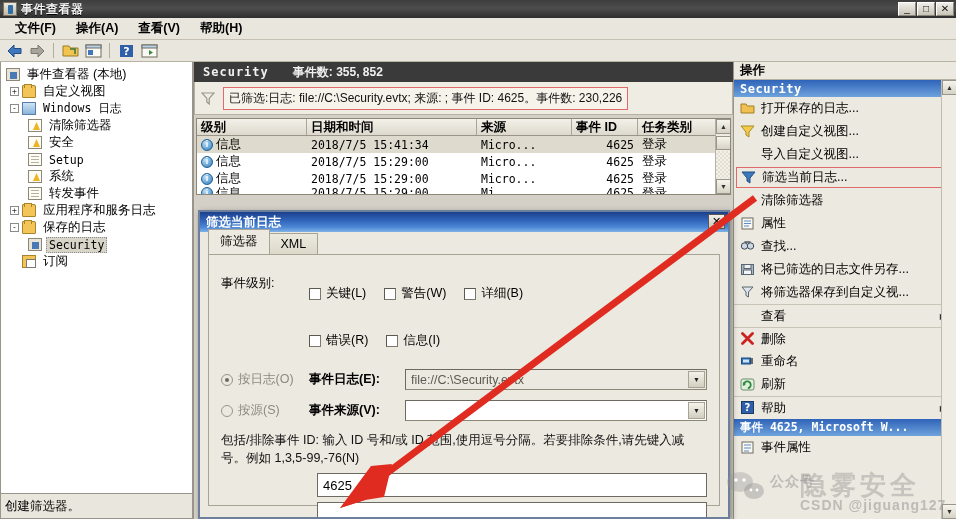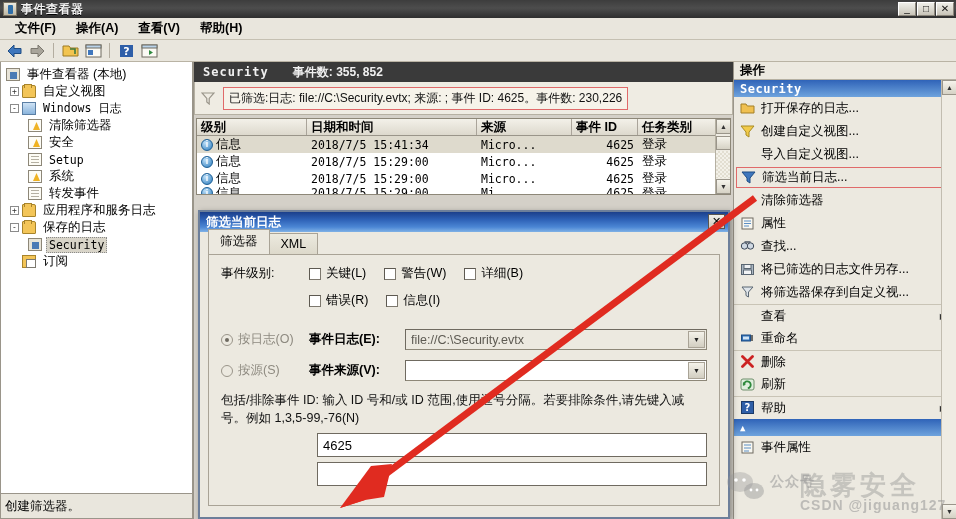--- a/index.html
+++ b/index.html
@@ -195,21 +195,21 @@
     border-top-color:#6f6a60; border-left-color:#6f6a60;
     display:flex; align-items:center; padding-left:5px; font-size:12.5px; position:relative;
   }
   .finput.ro { background:#ece9e0; color:#5d5a52; }
   .fdrop {
     position:absolute; right:1px; top:1px; width:17px; bottom:1px;
     background:linear-gradient(#f4f2ea,#d2cec1); border:1px solid #a9a396;
     display:flex; align-items:center; justify-content:center; font-size:7px; color:#222;
   }
   .cbrow { display:flex; align-items:center; gap:0; }
-  .cbx { display:flex; align-items:center; margin-right:18px; font-size:12.5px; }
+  .cbx { display:flex; align-items:center; margin-right:18px; font-size:12.5px;margin-top:20px; }
   .cbox {
     width:12px; height:12px; background:#fff; border:1px solid #7d786e;
     border-top-color:#5d5951; border-left-color:#5d5951; margin-right:5px; flex:none;
   }
   .rbl { display:flex; align-items:center; width:88px; flex:none; font-size:12.5px; color:#8e8a80; }
   .rbtn {
     width:12px; height:12px; border-radius:50%; background:#ece9e0;
     border:1px solid #9a958a; margin-right:5px; flex:none; position:relative;
   }
   .rbtn.on:after{ content:""; position:absolute; left:3px; top:3px; width:4px; height:4px; background:#6e6a60; border-radius:50%; }
@@ -578,40 +578,40 @@
         </span>
         <span>将筛选器保存到自定义视...</span>
       </div>
 
       <div class="act-item divider">
         <span class="act-ico"></span>
         <span>查看</span>
         <span class="act-arrow">▶</span>
       </div>
 
+      <div class="act-item divider">
+        <span class="act-ico">
+          <svg width="15" height="13" viewBox="0 0 15 13">
+              <path d="M2.5 1.5 L12.5 11.5 M12.5 1.5 L2.5 11.5" stroke="#cc2222" stroke-width="2.8" stroke-linecap="round"></path>
+            </svg>
+        </span>
+        <span>删除</span>
+      </div>
+
       <div class="act-item">
         <span class="act-ico">
           <svg width="15" height="13" viewBox="0 0 15 13">
               <rect x="1.5" y="3" width="9" height="6" fill="#2f6fb5" stroke="#1d4c84"></rect>
               <rect x="3" y="4.5" width="6" height="3" fill="#cfe3f5"></rect>
               <path d="M12 3 L12 9" stroke="#333" stroke-width="1.4"></path>
             </svg>
         </span>
         <span>重命名</span>
       </div>
 
-      <div class="act-item divider">
-        <span class="act-ico">
-          <svg width="15" height="13" viewBox="0 0 15 13">
-              <path d="M2.5 1.5 L12.5 11.5 M12.5 1.5 L2.5 11.5" stroke="#cc2222" stroke-width="2.8" stroke-linecap="round"></path>
-            </svg>
-        </span>
-        <span>删除</span>
-      </div>
-
       <div class="act-item">
         <span class="act-ico">
           <svg width="15" height="13" viewBox="0 0 15 13">
               <rect x="1" y="1" width="13" height="11" rx="2" fill="#dfeedd" stroke="#6f8f6c"></rect>
               <path d="M4 7.5 A3.4 3.4 0 1 1 7.8 10.2" fill="none" stroke="#2e8a3c" stroke-width="1.8"></path>
               <path d="M3 4 L6 6.2 L2.8 7.6 Z" fill="#2e8a3c"></path>
             </svg>
         </span>
         <span>刷新</span>
       </div>
@@ -621,20 +621,21 @@
           <svg width="15" height="13" viewBox="0 0 15 13">
               <rect x="1.5" y="0.5" width="12" height="12" fill="#2f5fa8" stroke="#1b3a68"></rect>
               <text x="7.5" y="10" font-size="10" font-weight="bold" fill="#fff" text-anchor="middle" font-family="DejaVu Sans">?</text>
             </svg>
         </span>
         <span>帮助</span>
         <span class="act-arrow">▶</span>
       </div>
 
       <div class="act-group evt">
+        <span>事件 4625, Microsoft W...</span>
         <span style="font-size:9px">▲</span>
       </div>
 
       <div class="act-item">
         <span class="act-ico">
           <svg width="15" height="13" viewBox="0 0 15 13">
               <rect x="2" y="1" width="11" height="11" fill="#f8f7f1" stroke="#6e6a60"></rect>
               <path d="M4 4 H11 M4 7 H11 M4 10 H9" stroke="#5b8ec4"></path>
             </svg>
         </span>

